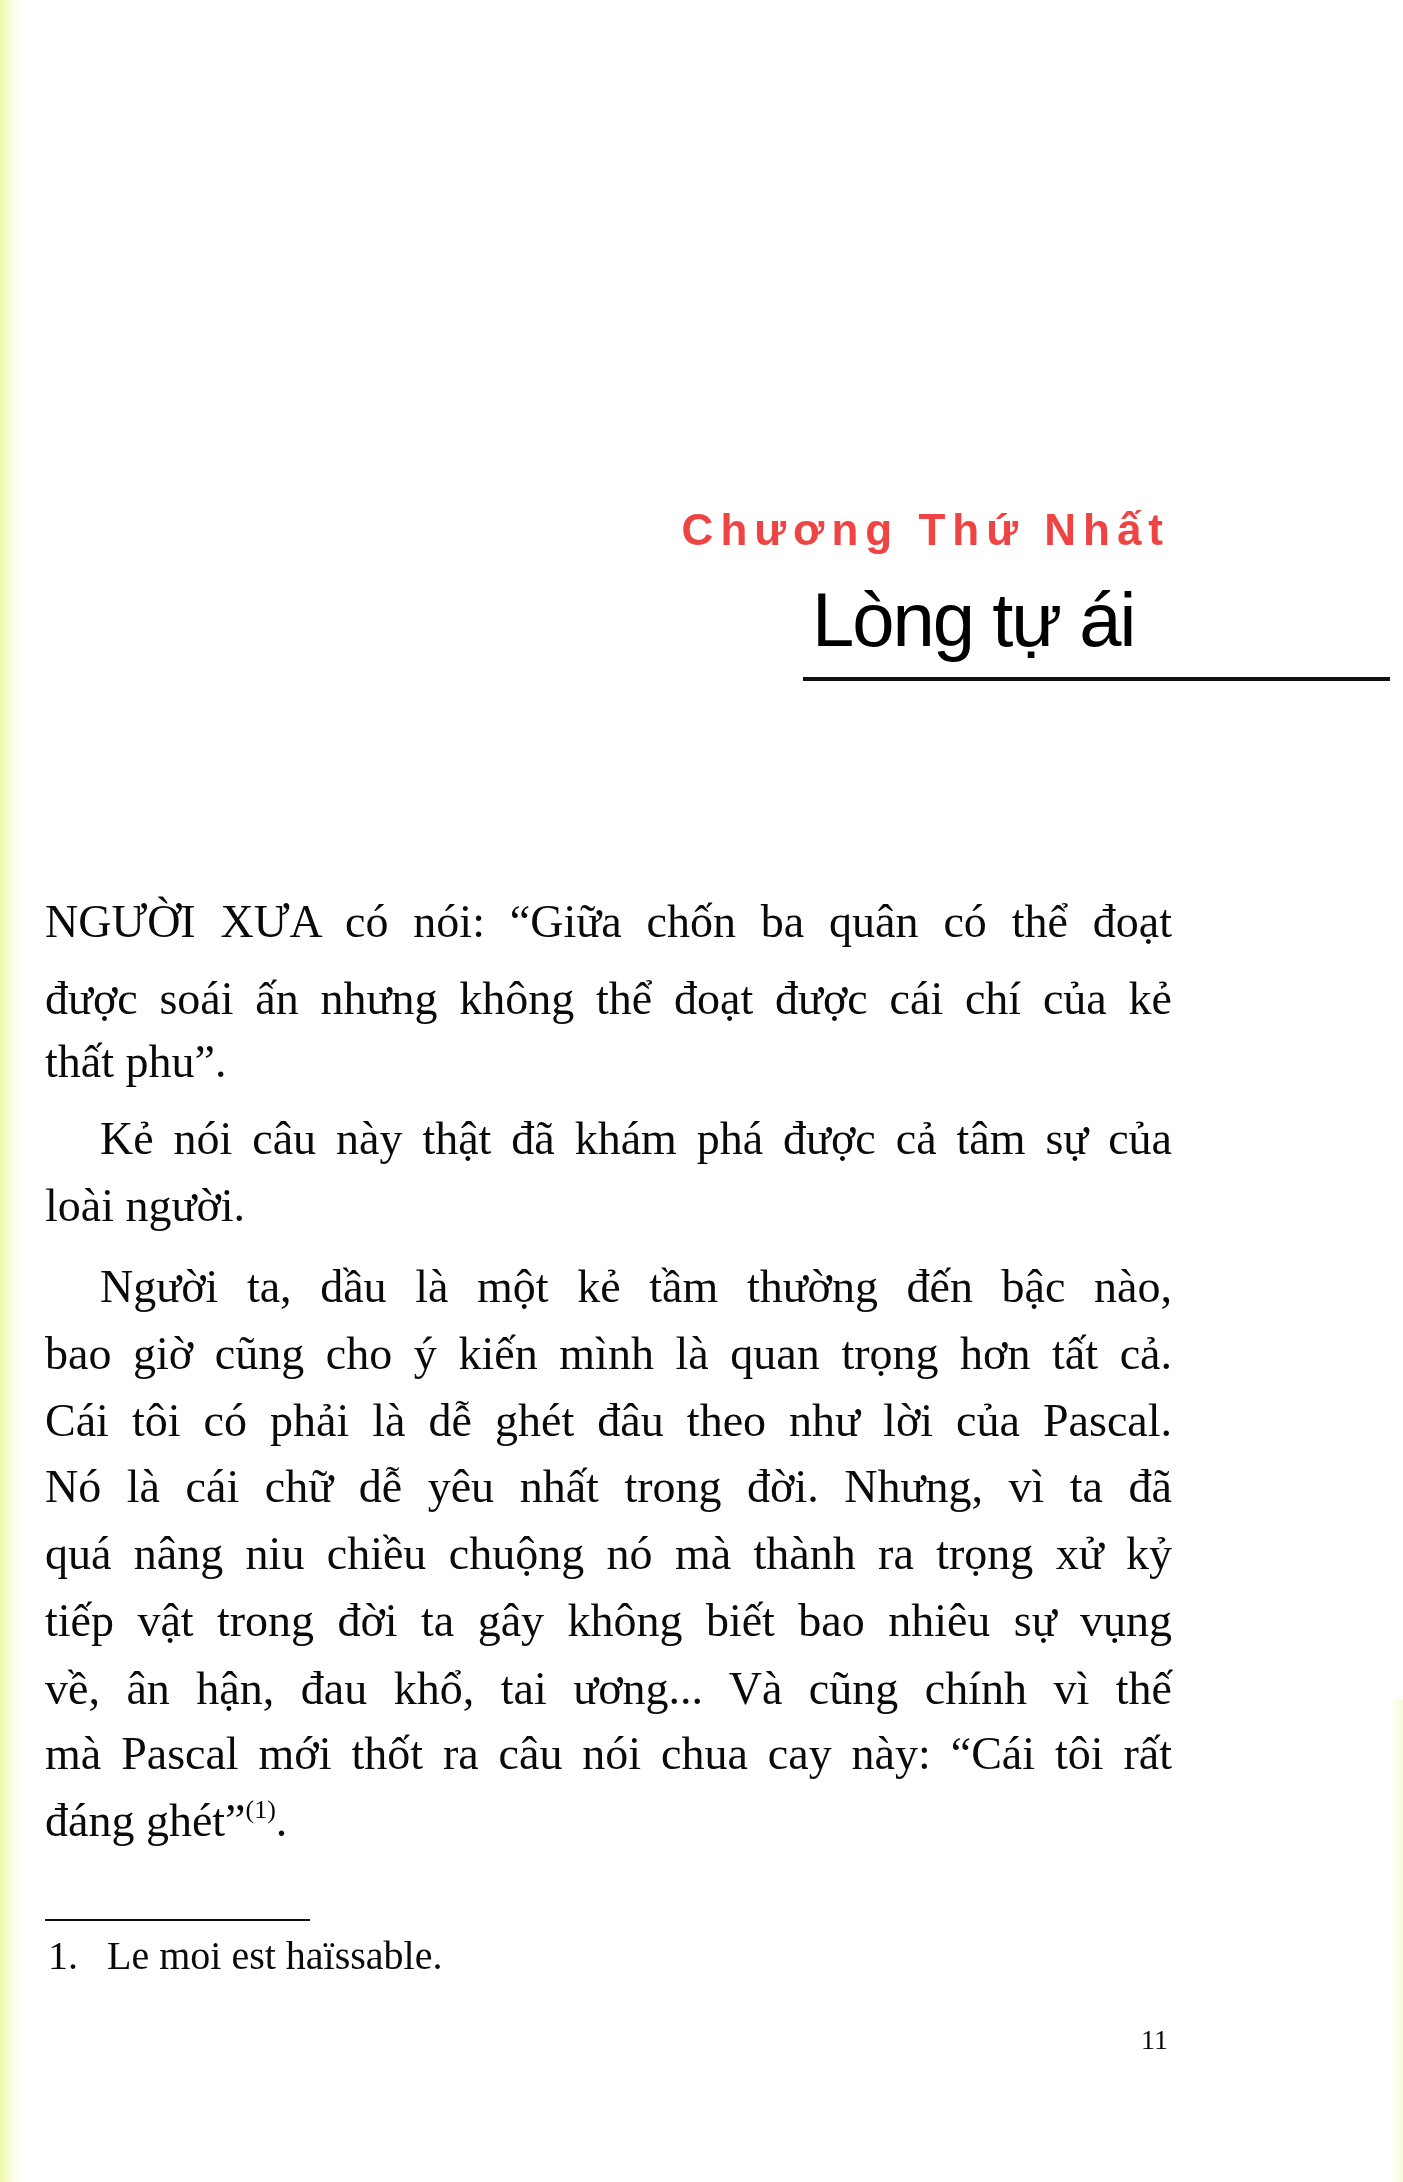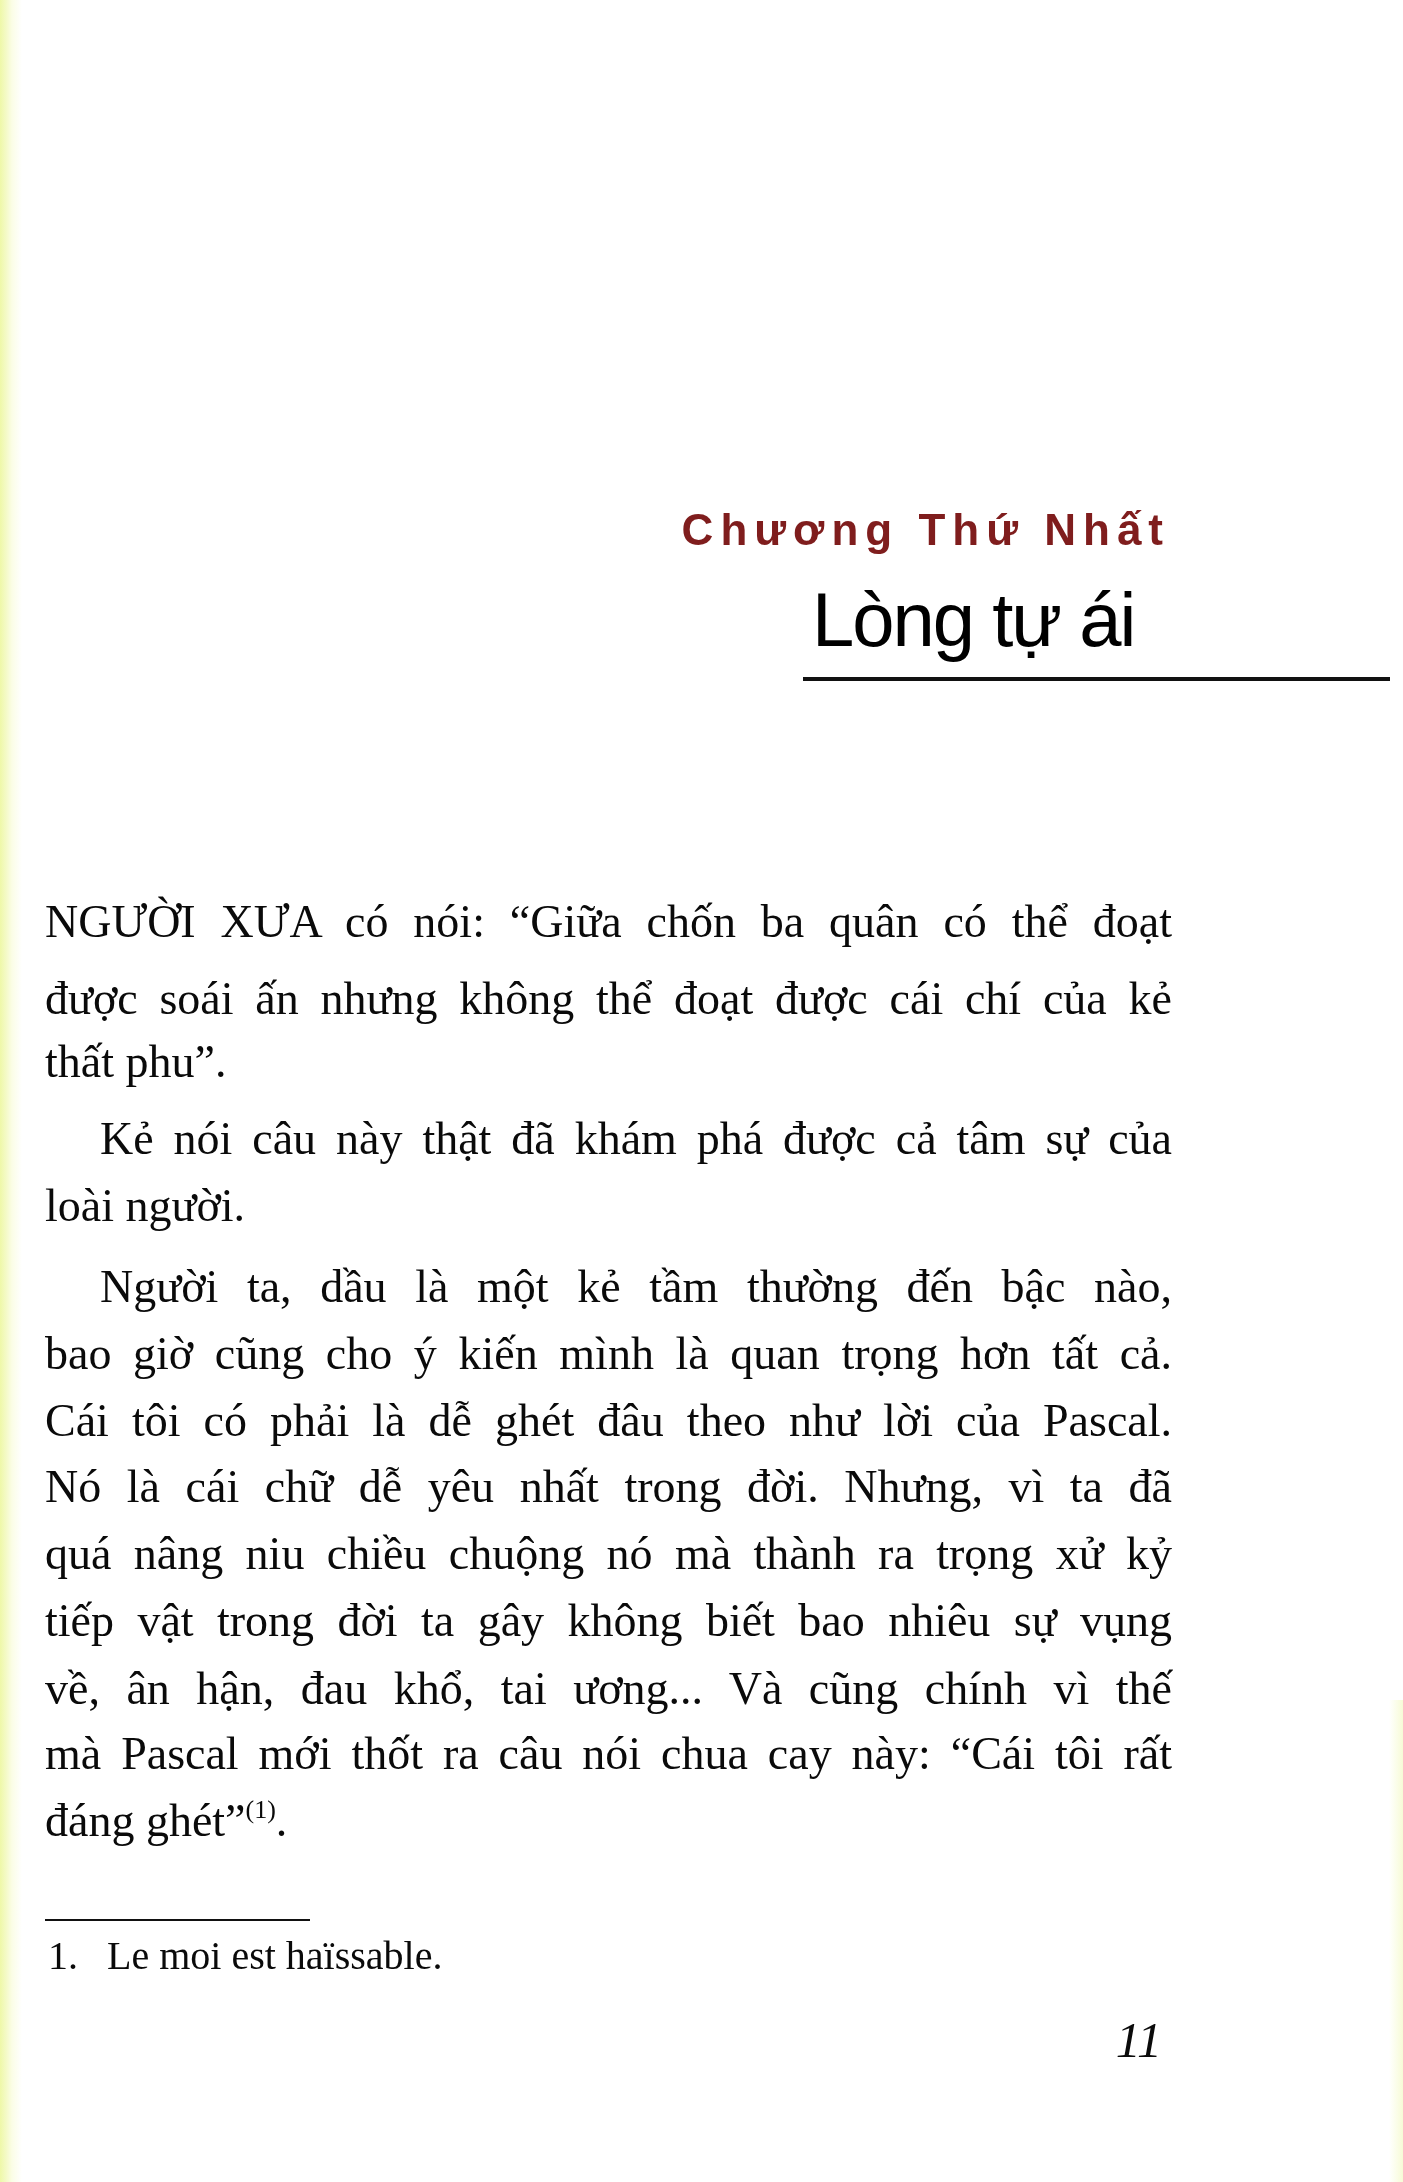--- a/index.html
+++ b/index.html
@@ -13,21 +13,21 @@
     position: absolute; left: 0; top: 0; width: 22px; height: 2182px;
     background: linear-gradient(to right, #eef8a8 0px, #f4fac6 6px, #fbfde6 12px, rgba(255,255,255,0) 22px);
   }
   .edge-right {
     position: absolute; right: 0; top: 1700px; width: 14px; height: 482px;
     background: linear-gradient(to left, #f7fbd6 0px, rgba(255,255,255,0) 14px);
   }
   .chapter-label {
     position: absolute; top: 508px; right: 233px; height: 44px; line-height: 44px;
     font-family: "Liberation Sans", sans-serif; font-weight: 700; font-size: 44px;
-    letter-spacing: 7px; white-space: nowrap; color: #7f1d1d;
+    letter-spacing: 7px; white-space: nowrap; color: #ef4444;
   }
   .chapter-title {
     position: absolute; top: 582px; left: 812px; height: 76px; line-height: 76px;
     font-family: "Liberation Sans", sans-serif; font-weight: 400; font-size: 76px;
     letter-spacing: -2px; white-space: nowrap; color: #000;
   }
   .title-rule {
     position: absolute; left: 803px; top: 677px; width: 587px; height: 4px; background: #111;
   }
   .line {
@@ -39,22 +39,22 @@
   sup.fn-ref { font-size: 26px; line-height: 0; vertical-align: 18px; }
   .footnote-rule {
     position: absolute; left: 45px; top: 1919px; width: 265px; height: 2px; background: #111;
   }
   .footnote {
     position: absolute; left: 48px; top: 1940px; height: 32px; line-height: 32px;
     font-size: 40px; white-space: nowrap;
   }
   .footnote .fn-num { display: inline-block; width: 59px; }
   .page-number {
-    position: absolute; right: 241px; top: 2021px; height: 38px; line-height: 38px;
-    font-size: 50px; white-space: nowrap; font-style: italic;
+    position: absolute; right: 235px; top: 2021px; height: 38px; line-height: 38px;
+    font-size: 28px; white-space: nowrap;
   }
 </style>
 </head>
 <body>
 
 <div class="edge-left"></div>
 <div class="edge-right"></div>
 
 <div class="chapter-label">Chương Thứ Nhất</div>
 <div class="chapter-title">Lòng tự ái</div>

